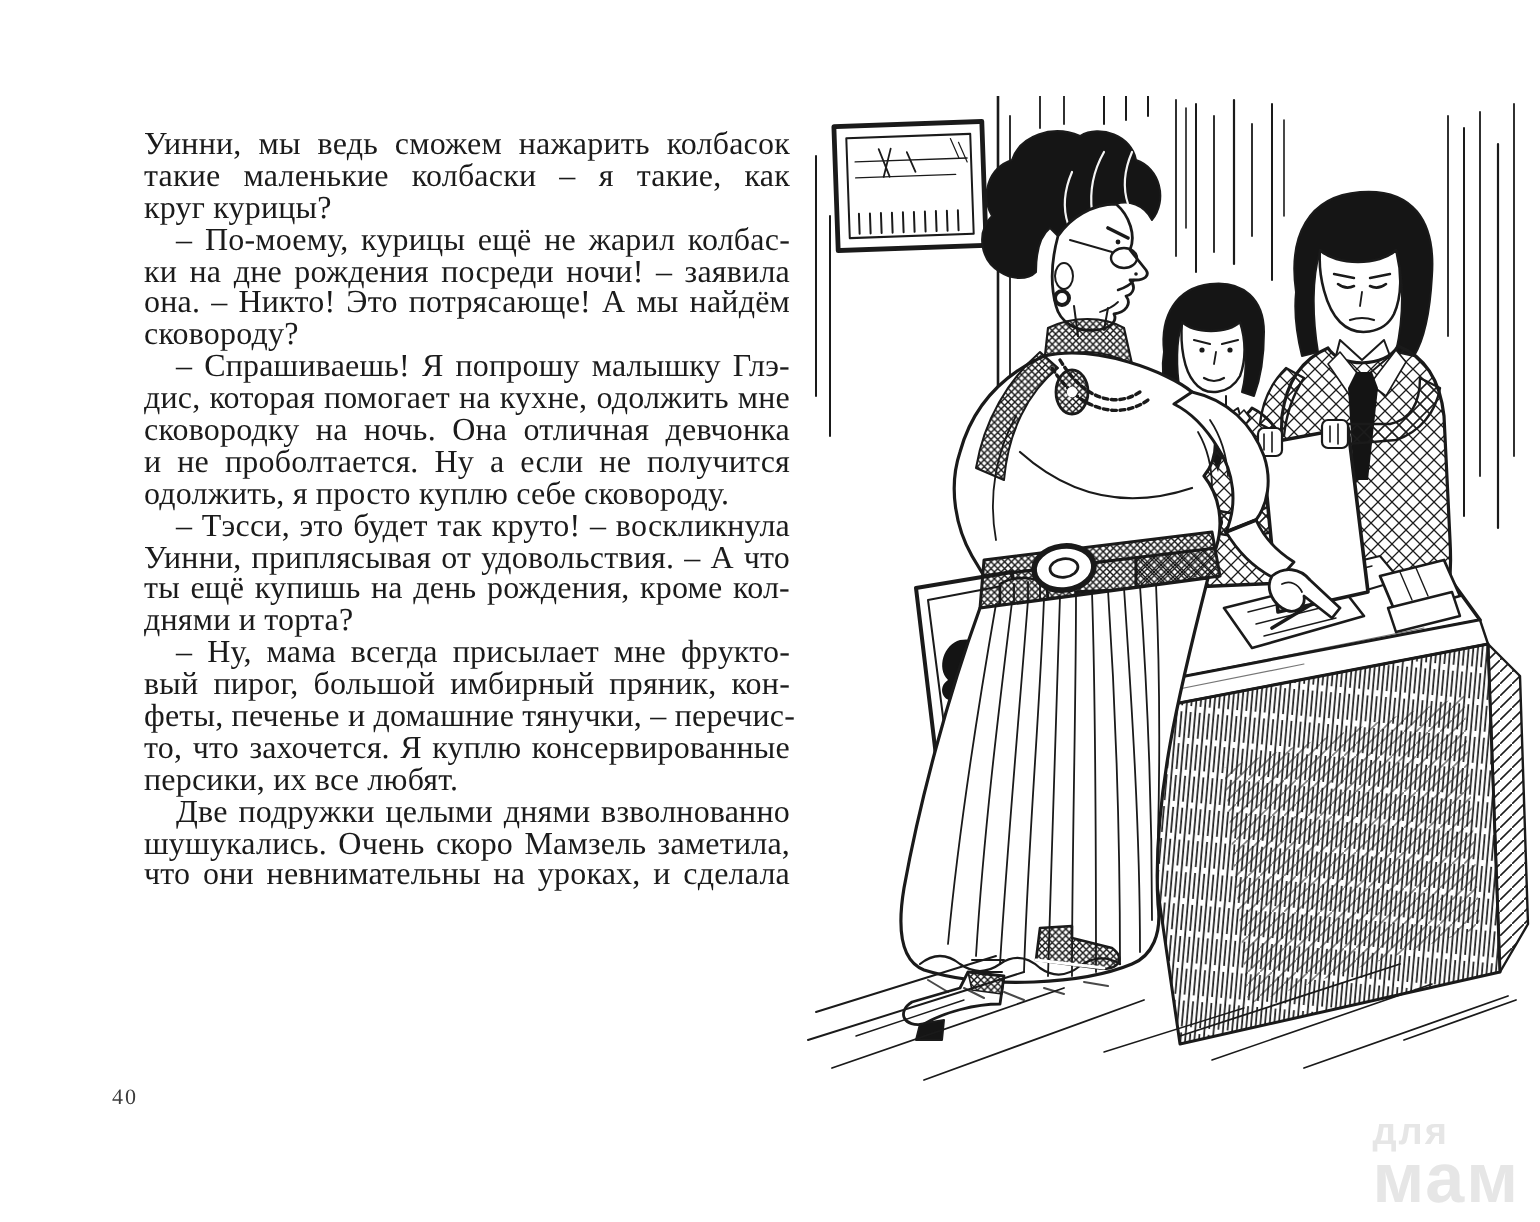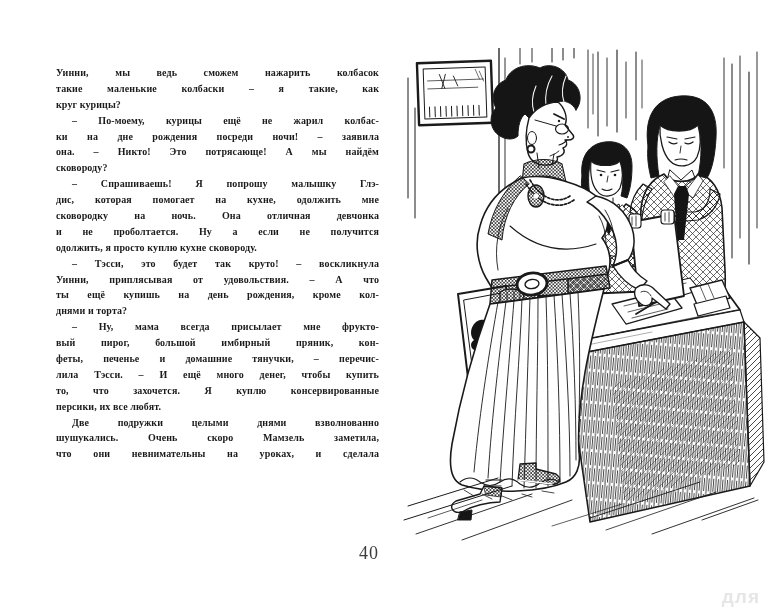--- a/index.html
+++ b/index.html
@@ -10,30 +10,30 @@
   }
   html,body{margin:0;padding:0;}
   body{
     width:770px;height:611px;position:relative;overflow:hidden;
     background:var(--paper);
     font-family:"Liberation Serif","DejaVu Serif",serif;
   }
   .spread{position:absolute;inset:0;}
   
   .text-column{
-    position:absolute;left:56px;top:65px;width:323px;
-    font-size:10px;font-weight:700;color:var(--ink);
+    position:absolute;left:72px;top:65px;width:323px;
+    font-size:16px;font-weight:400;color:var(--ink);
     letter-spacing:.1px;
   }
   .line{height:15.9px;line-height:15.9px;white-space:nowrap;overflow:visible;}
   .line.just{text-align:justify;text-align-last:justify;}
   .line.ind{padding-left:16px;}
   .pagenum{
     position:absolute;left:56px;top:543px;width:323px;
-    text-align:right;font-size:18px;font-weight:400;color:var(--pgnum);
+    text-align:left;font-size:11px;font-weight:400;color:var(--pgnum);
     letter-spacing:1px;
   }
   
   .illustration{position:absolute;left:402px;top:48px;width:366px;height:500px;}
   
   .watermark{
     position:absolute;right:10px;bottom:6px;
     font-family:"Liberation Sans","DejaVu Sans",sans-serif;
     font-weight:bold;color:var(--wm);user-select:none;
   }
@@ -51,29 +51,28 @@
         <div class="line just">такие маленькие колбаски – я такие, как</div>
         <div class="line">круг курицы?</div>
         <div class="line just ind">– По-моему, курицы ещё не жарил колбас-</div>
         <div class="line just">ки на дне рождения посреди ночи! – заявила</div>
         <div class="line just">она. – Никто! Это потрясающе! А мы найдём</div>
         <div class="line">сковороду?</div>
         <div class="line just ind">– Спрашиваешь! Я попрошу малышку Глэ-</div>
         <div class="line just">дис, которая помогает на кухне, одолжить мне</div>
         <div class="line just">сковородку на ночь. Она отличная девчонка</div>
         <div class="line just">и не проболтается. Ну а если не получится</div>
-        <div class="line">одолжить, я просто куплю кухне сковороду.</div>
+        <div class="line">одолжить, я просто куплю себе сковороду.</div>
         <div class="line just ind">– Тэсси, это будет так круто! – воскликнула</div>
         <div class="line just">Уинни, приплясывая от удовольствия. – А что</div>
         <div class="line just">ты ещё купишь на день рождения, кроме кол-</div>
         <div class="line">днями и торта?</div>
         <div class="line just ind">– Ну, мама всегда присылает мне фрукто-</div>
         <div class="line just">вый пирог, большой имбирный пряник, кон-</div>
         <div class="line just">феты, печенье и домашние тянучки, – перечис-</div>
-        <div class="line just">лила Тэсси. – И ещё много денег, чтобы купить</div>
         <div class="line just">то, что захочется. Я куплю консервированные</div>
         <div class="line">персики, их все любят.</div>
         <div class="line just ind">Две подружки целыми днями взволнованно</div>
         <div class="line just">шушукались. Очень скоро Мамзель заметила,</div>
         <div class="line just">что они невнимательны на уроках, и сделала</div>
       </div>
     <div class="pagenum">40</div>
   </div>
 
   <svg class="illustration" viewBox="0 0 366 500" xmlns="http://www.w3.org/2000/svg" role="img" aria-label="Чернильный рисунок: строгая учительница в очках и длинной юбке, с книгой под мышкой, указывает на бумаги на парте; рядом две школьницы в клетчатых жакетах — одна сидит, другая стоит с папкой">
@@ -268,15 +267,16 @@
           <path d="M150,478 L220,456" stroke-width="0.7"></path>
       </g>
       <g stroke-width="1" opacity="0.8">
         <path d="M62,442 l10,6 M80,446 l10,5 M100,448 l10,4 M120,446 l10,3 M140,443 l12,2"></path>
       </g>
     </g>
   </svg>
 
   <div class="watermark">
     <div class="w1">для</div>
+    <div class="w2">мам</div>
   </div>
 
 </div>
 
 </body></html>

